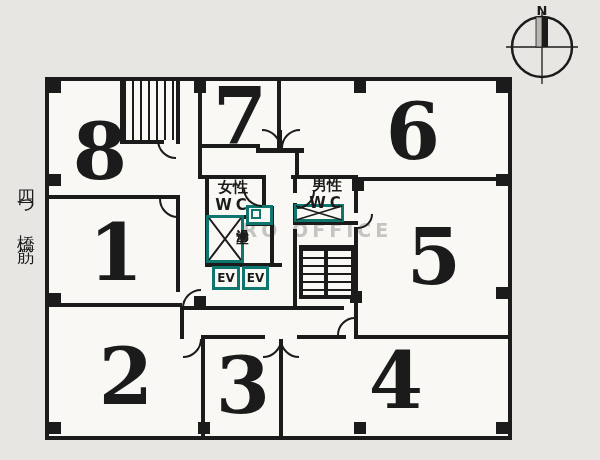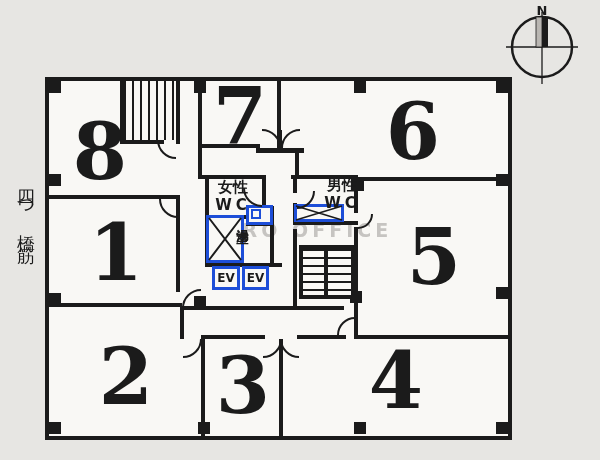--- a/index.html
+++ b/index.html
@@ -4,21 +4,21 @@
 <style>
   html,body{margin:0;padding:0;background:#e7e6e3;}
   .canvas{position:relative;width:600px;height:460px;background:#e7e6e3;overflow:hidden;
           font-family:"DejaVu Sans","Liberation Sans",sans-serif;color:#1b1b1b;}
   .paper{position:absolute;left:45px;top:77px;width:467px;height:363px;box-sizing:border-box;
          background:#f9f8f5;border:4px solid #1b1b1b;z-index:0;}
   .w{position:absolute;background:#1b1b1b;z-index:2;}
   .p{position:absolute;width:12px;height:12px;background:#1b1b1b;z-index:2;}
   .stripe-v{position:absolute;z-index:2;background:repeating-linear-gradient(90deg,#1b1b1b 0 2px,transparent 2px 8px);}
   .stripe-h{position:absolute;z-index:2;background:repeating-linear-gradient(180deg,#1b1b1b 0 2px,transparent 2px 8px);}
-  .box{position:absolute;box-sizing:border-box;border:3px solid #1d4ed8;background:#f9f8f5;z-index:2;}
+  .box{position:absolute;box-sizing:border-box;border:3px solid #0f766e;background:#f9f8f5;z-index:2;}
   .box4{position:absolute;box-sizing:border-box;border:4px solid #1b1b1b;background:#f9f8f5;z-index:2;}
   .arcs{position:absolute;left:0;top:0;z-index:2;}
   .num{position:absolute;transform:translate(-50%,-50%);z-index:4;
        font-family:"DejaVu Serif","Liberation Serif",serif;font-weight:700;font-size:78px;line-height:1;}
   .wclabel{position:absolute;transform:translate(-50%,-50%);z-index:4;text-align:center;
            font-size:15px;font-weight:600;line-height:1.2;}
   .wclabel .wc{letter-spacing:4px;}
   .vtext{position:absolute;writing-mode:vertical-rl;text-orientation:upright;z-index:4;}
   .kitchen{left:236px;top:219px;font-size:12.5px;font-weight:600;letter-spacing:1px;line-height:1;}
   .street{left:14px;top:176px;font-size:18px;letter-spacing:12px;font-weight:500;
@@ -131,21 +131,21 @@
   <div class="num" style="left:396px;top:381px">4</div>
   <div class="num" style="left:434px;top:257px">5</div>
   <div class="num" style="left:413px;top:132px">6</div>
   <div class="num" style="left:240px;top:117px">7</div>
   <div class="num" style="left:100px;top:152px">8</div>
 
   <div class="wclabel" style="left:233px;top:196px">
     <div>女性</div>
     <div class="wc">WC</div>
   </div>
-  <div class="wclabel" style="left:342px;top:194px">
+  <div class="wclabel" style="left:327px;top:194px">
     <div>男性</div>
     <div class="wc">WC</div>
   </div>
 
   <div class="vtext kitchen">湯沸室</div>
 
   <div class="vtext street">四つ橋筋</div>
 
   <svg class="compass" width="92" height="92" viewBox="0 0 92 92">
     <line x1="8" y1="45" x2="80" y2="45" stroke="#1b1b1b" stroke-width="1.3"></line>

